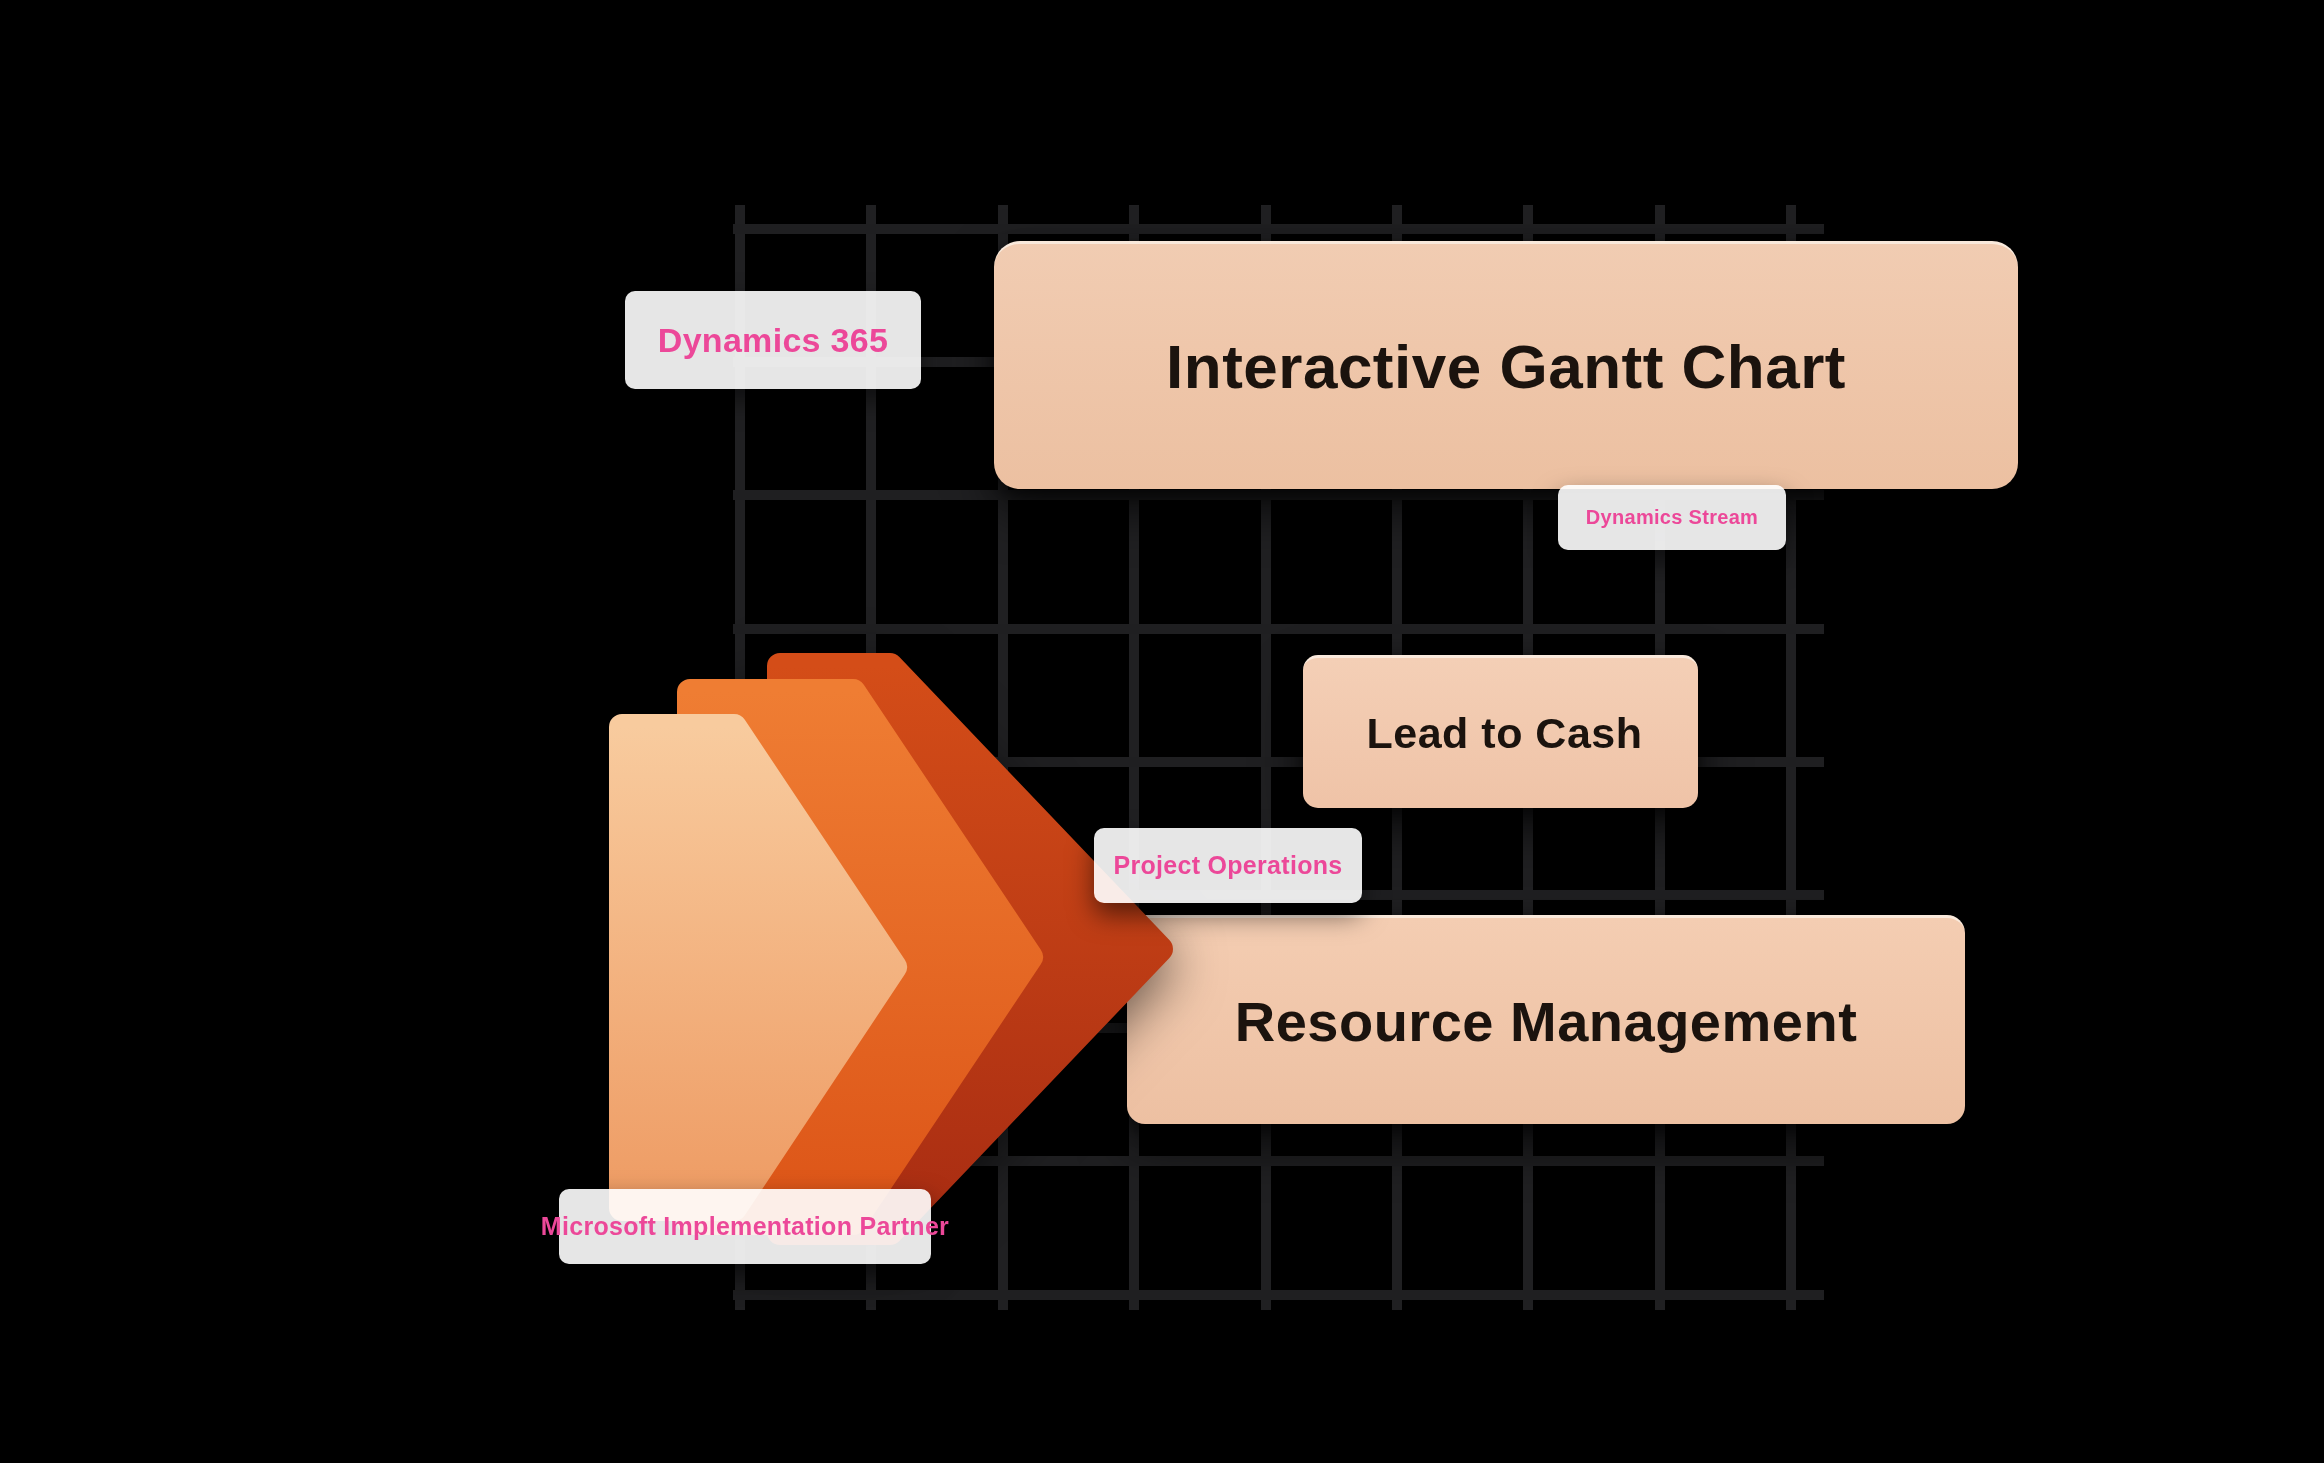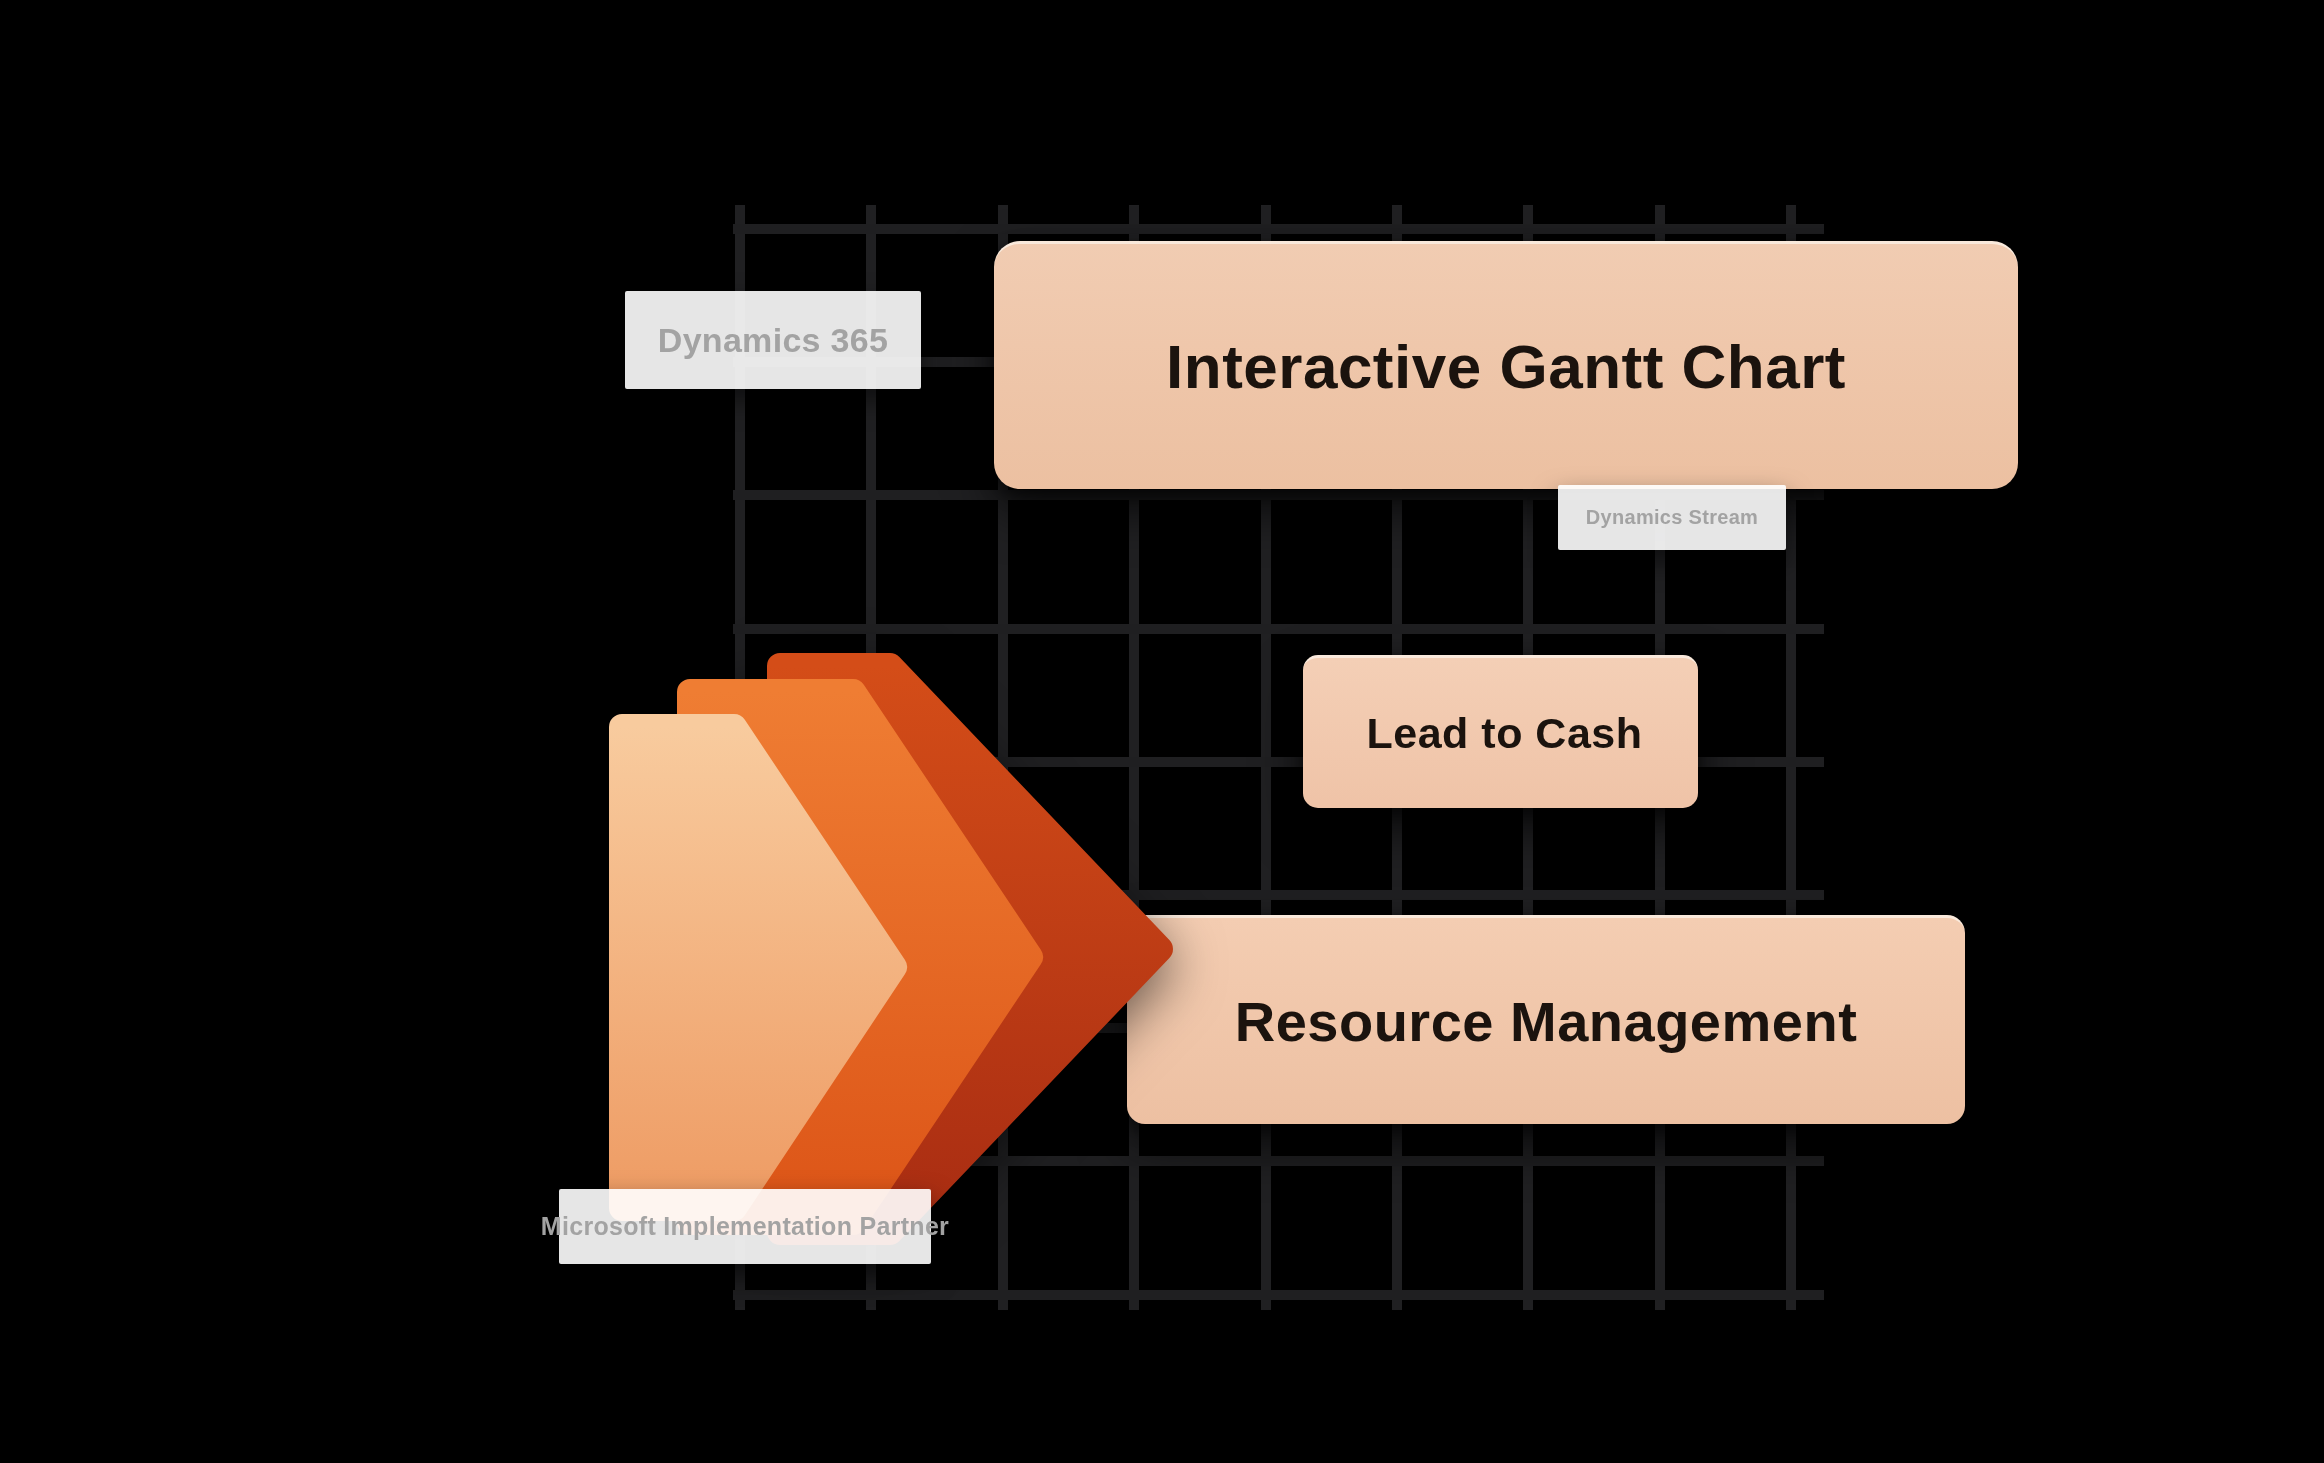--- a/index.html
+++ b/index.html
@@ -40,23 +40,23 @@
     background:
       radial-gradient(65% 90% at 82% 92%, rgba(248,197,150,0.65), rgba(248,197,150,0) 62%),
       linear-gradient(180deg,#f5e1d4 0%,#f2dbcb 100%);
     border-top:3px solid rgba(253,247,240,0.9);
     box-shadow:0 24px 44px rgba(0,0,0,0.66), 0 6px 14px rgba(0,0,0,0.5);
   }
 
   
   .tag{
     position:absolute;z-index:5;display:flex;align-items:center;justify-content:center;
-    background:rgba(255,255,255,0.9);border-radius:2px;
+    background:rgba(255,255,255,0.9);border-radius:10px;
     box-shadow:0 12px 26px rgba(0,0,0,0.55);
-    color:#a3a3a3;font-weight:bold;letter-spacing:0.3px;white-space:nowrap;
+    color:#ec4899;font-weight:bold;letter-spacing:0.3px;white-space:nowrap;
   }
   .tag > span{filter:blur(0.7px);}
   .tag-d365{left:625px;top:291px;width:296px;height:98px;font-size:34px;}
   .tag-stream{left:1558px;top:485px;width:228px;height:65px;font-size:20px;}
   .tag-projops{left:1094px;top:828px;width:268px;height:75px;font-size:25px;}
   .tag-partner{left:559px;top:1189px;width:372px;height:75px;font-size:25px;}
 
   
   .logo{position:absolute;left:600px;top:650px;width:600px;height:610px;z-index:3;
     filter:drop-shadow(0 16px 26px rgba(0,0,0,0.55));}
@@ -102,18 +102,21 @@
 
 
   <div class="tag tag-d365">
     <span>Dynamics 365</span>
   </div>
 
   <div class="tag tag-stream">
     <span>Dynamics Stream</span>
   </div>
 
+  <div class="tag tag-projops">
+    <span>Project Operations</span>
+  </div>
 
   <div class="tag tag-partner">
     <span>Microsoft Implementation Partner</span>
   </div>
 
 </div>
 
 </body></html>

